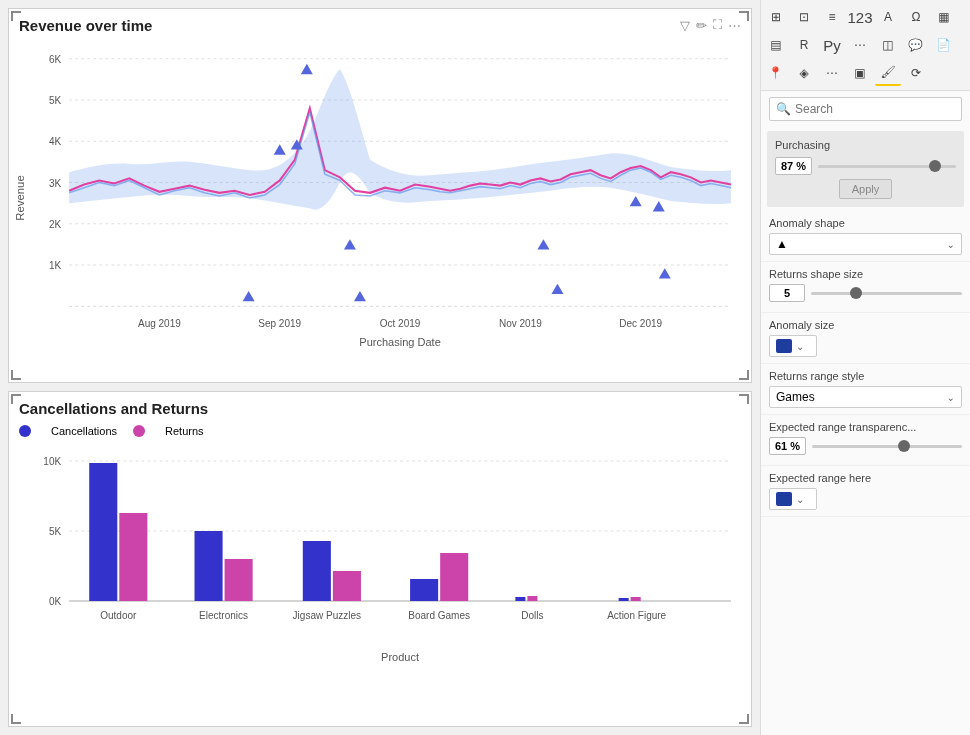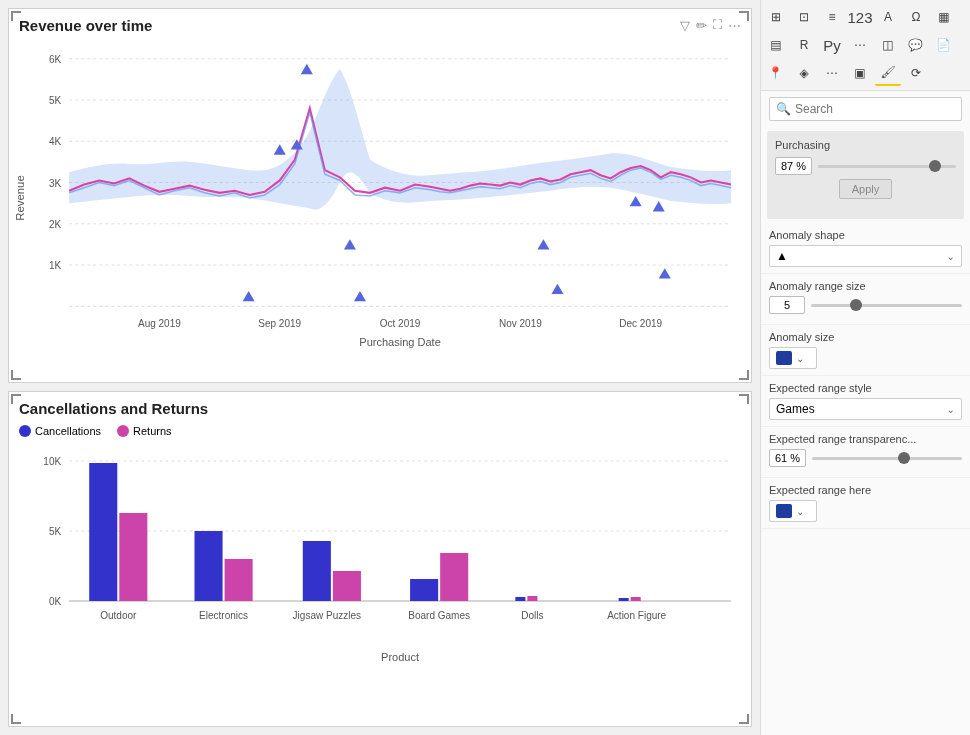--- a/index.html
+++ b/index.html
@@ -75,21 +75,21 @@
     .legend {
       display: flex;
       gap: 16px;
       padding: 4px 10px;
       align-items: center;
     }
 
     .legend-item {
       display: flex;
       align-items: center;
-      gap: 4px;
+      gap: 20px;
       font-size: 11px;
     }
 
     .legend-dot {
       width: 12px;
       height: 12px;
       border-radius: 50%;
     }
 
     
@@ -157,20 +157,21 @@
       font-size: 11px;
       color: #444;
       margin-bottom: 6px;
     }
 
     .slider-row {
       display: flex;
       align-items: center;
       gap: 6px;
       margin-bottom: 4px;
+      font-weight: bold;
     }
 
     .value-box {
       border: 1px solid #bbb;
       background: white;
       padding: 2px 5px;
       font-size: 11px;
       min-width: 36px;
       text-align: center;
       border-radius: 2px;
@@ -189,21 +190,21 @@
       width: 12px;
       height: 12px;
       background: #666;
       border-radius: 50%;
       top: -4.5px;
       transform: translateX(-50%);
     }
 
     .apply-btn {
       display: block;
-      margin: 4px auto 12px;
+      margin: 4px auto 0;
       padding: 3px 12px;
       background: #e0e0e0;
       border: 1px solid #bbb;
       border-radius: 2px;
       font-size: 11px;
       cursor: pointer;
       color: #888;
     }
 
     
@@ -458,39 +459,39 @@
 
   <div class="prop-section">
     <div class="prop-label">Anomaly shape</div>
     <div class="dropdown-row">
       <span>▲</span>
       <span class="chevron-down">⌄</span>
     </div>
   </div>
 
   <div class="prop-section">
-    <div class="prop-label">Anomaly range size</div>
+    <div class="prop-label">Returns shape size</div>
     <div class="slider-row">
       <div class="value-box">5</div>
       <div class="slider-track">
         <div class="slider-thumb" style="left: 30%;"></div>
       </div>
     </div>
   </div>
 
   <div class="prop-section">
     <div class="prop-label">Anomaly size</div>
     <div class="color-swatch">
       <div class="color-box" style="background:#1f3d9e;"></div>
       <span class="chevron-down">⌄</span>
     </div>
   </div>
 
   <div class="prop-section">
-    <div class="prop-label">Expected range style</div>
+    <div class="prop-label">Returns range style</div>
     <div class="dropdown-row">
       <span>Games</span>
       <span class="chevron-down">⌄</span>
     </div>
   </div>
 
   <div class="prop-section">
     <div class="prop-label">Expected range transparenc...</div>
     <div class="slider-row">
       <div class="value-box">

